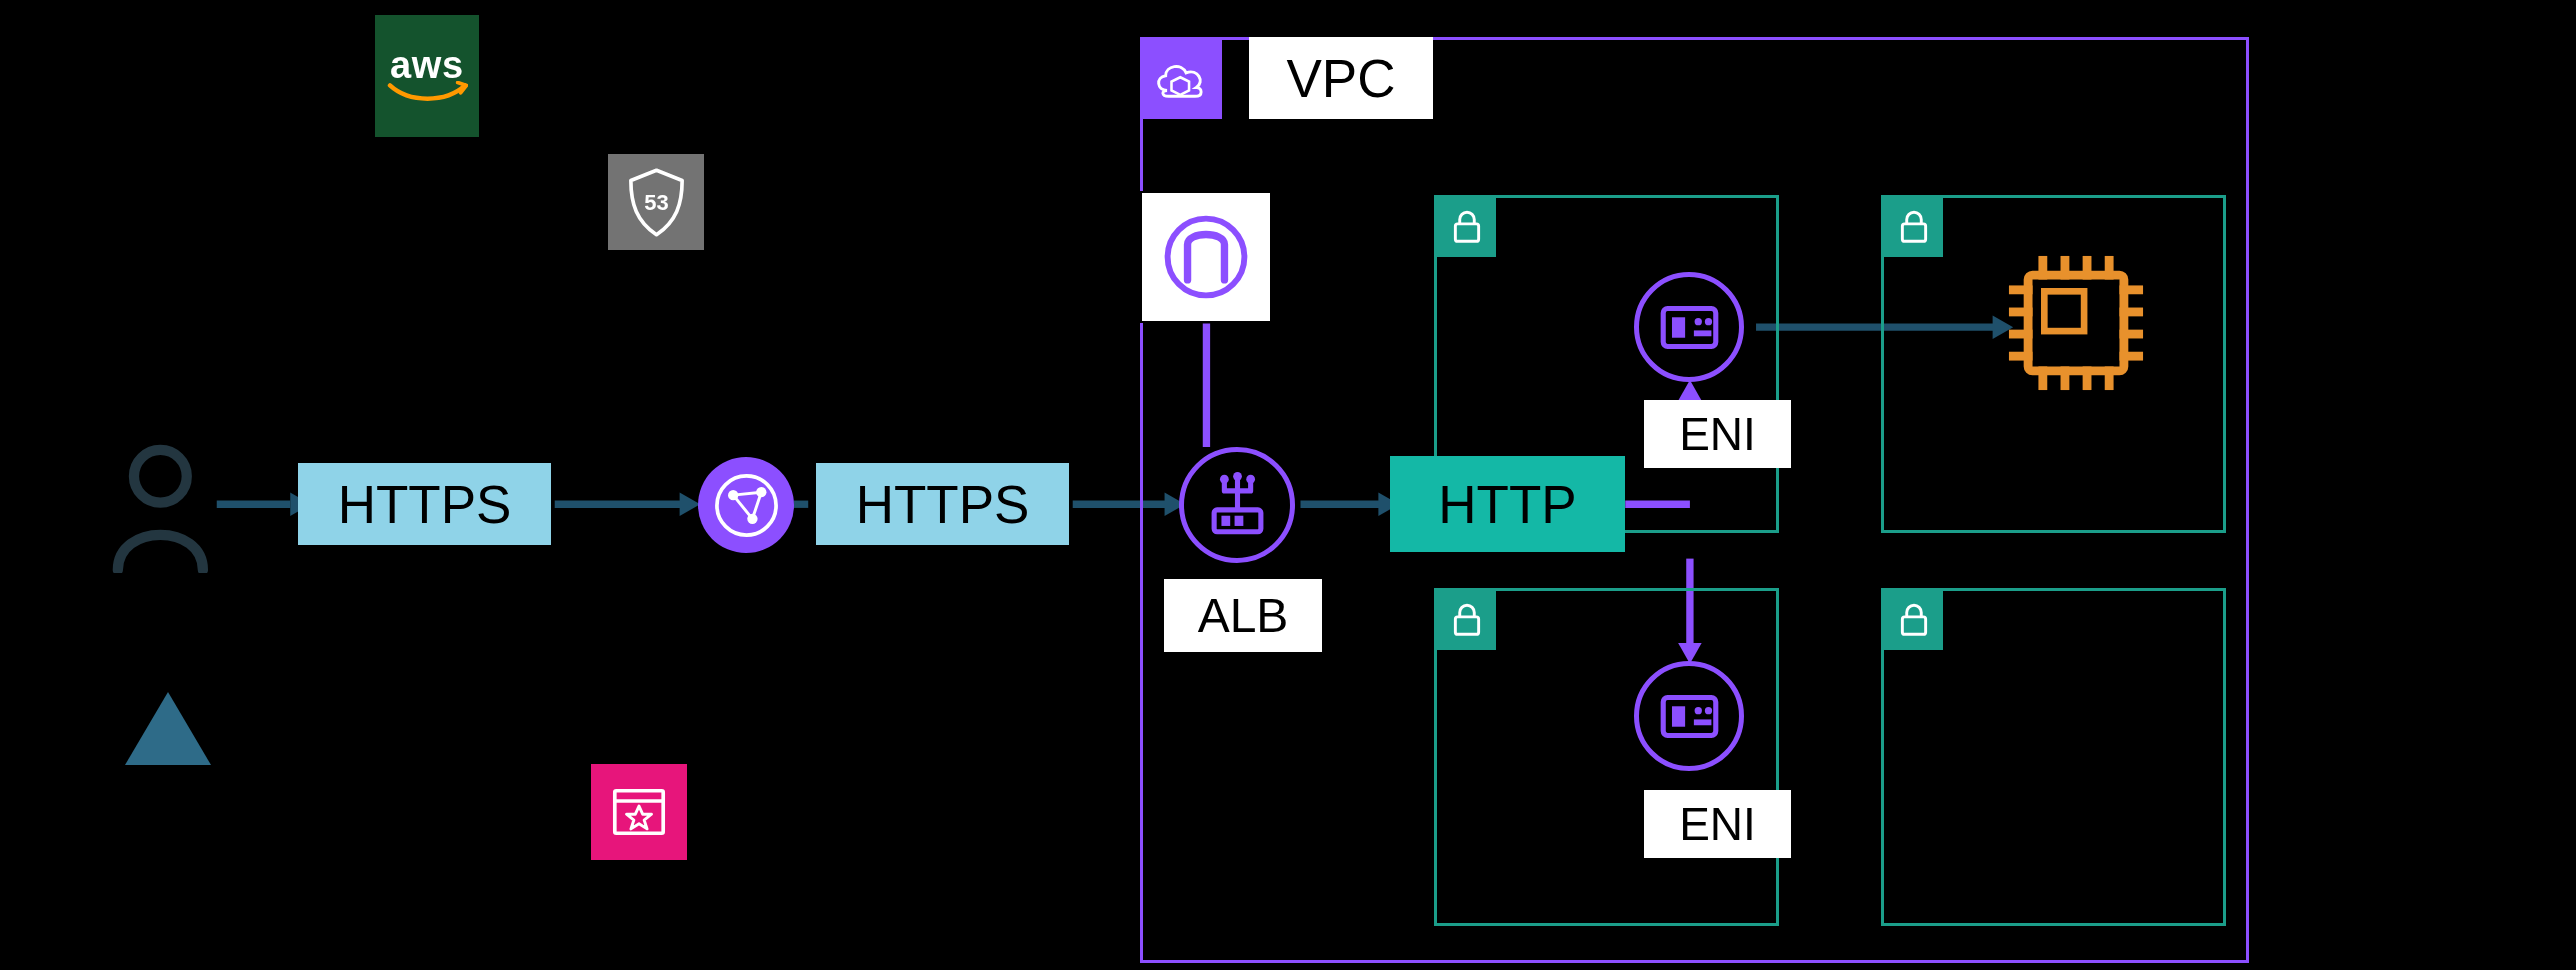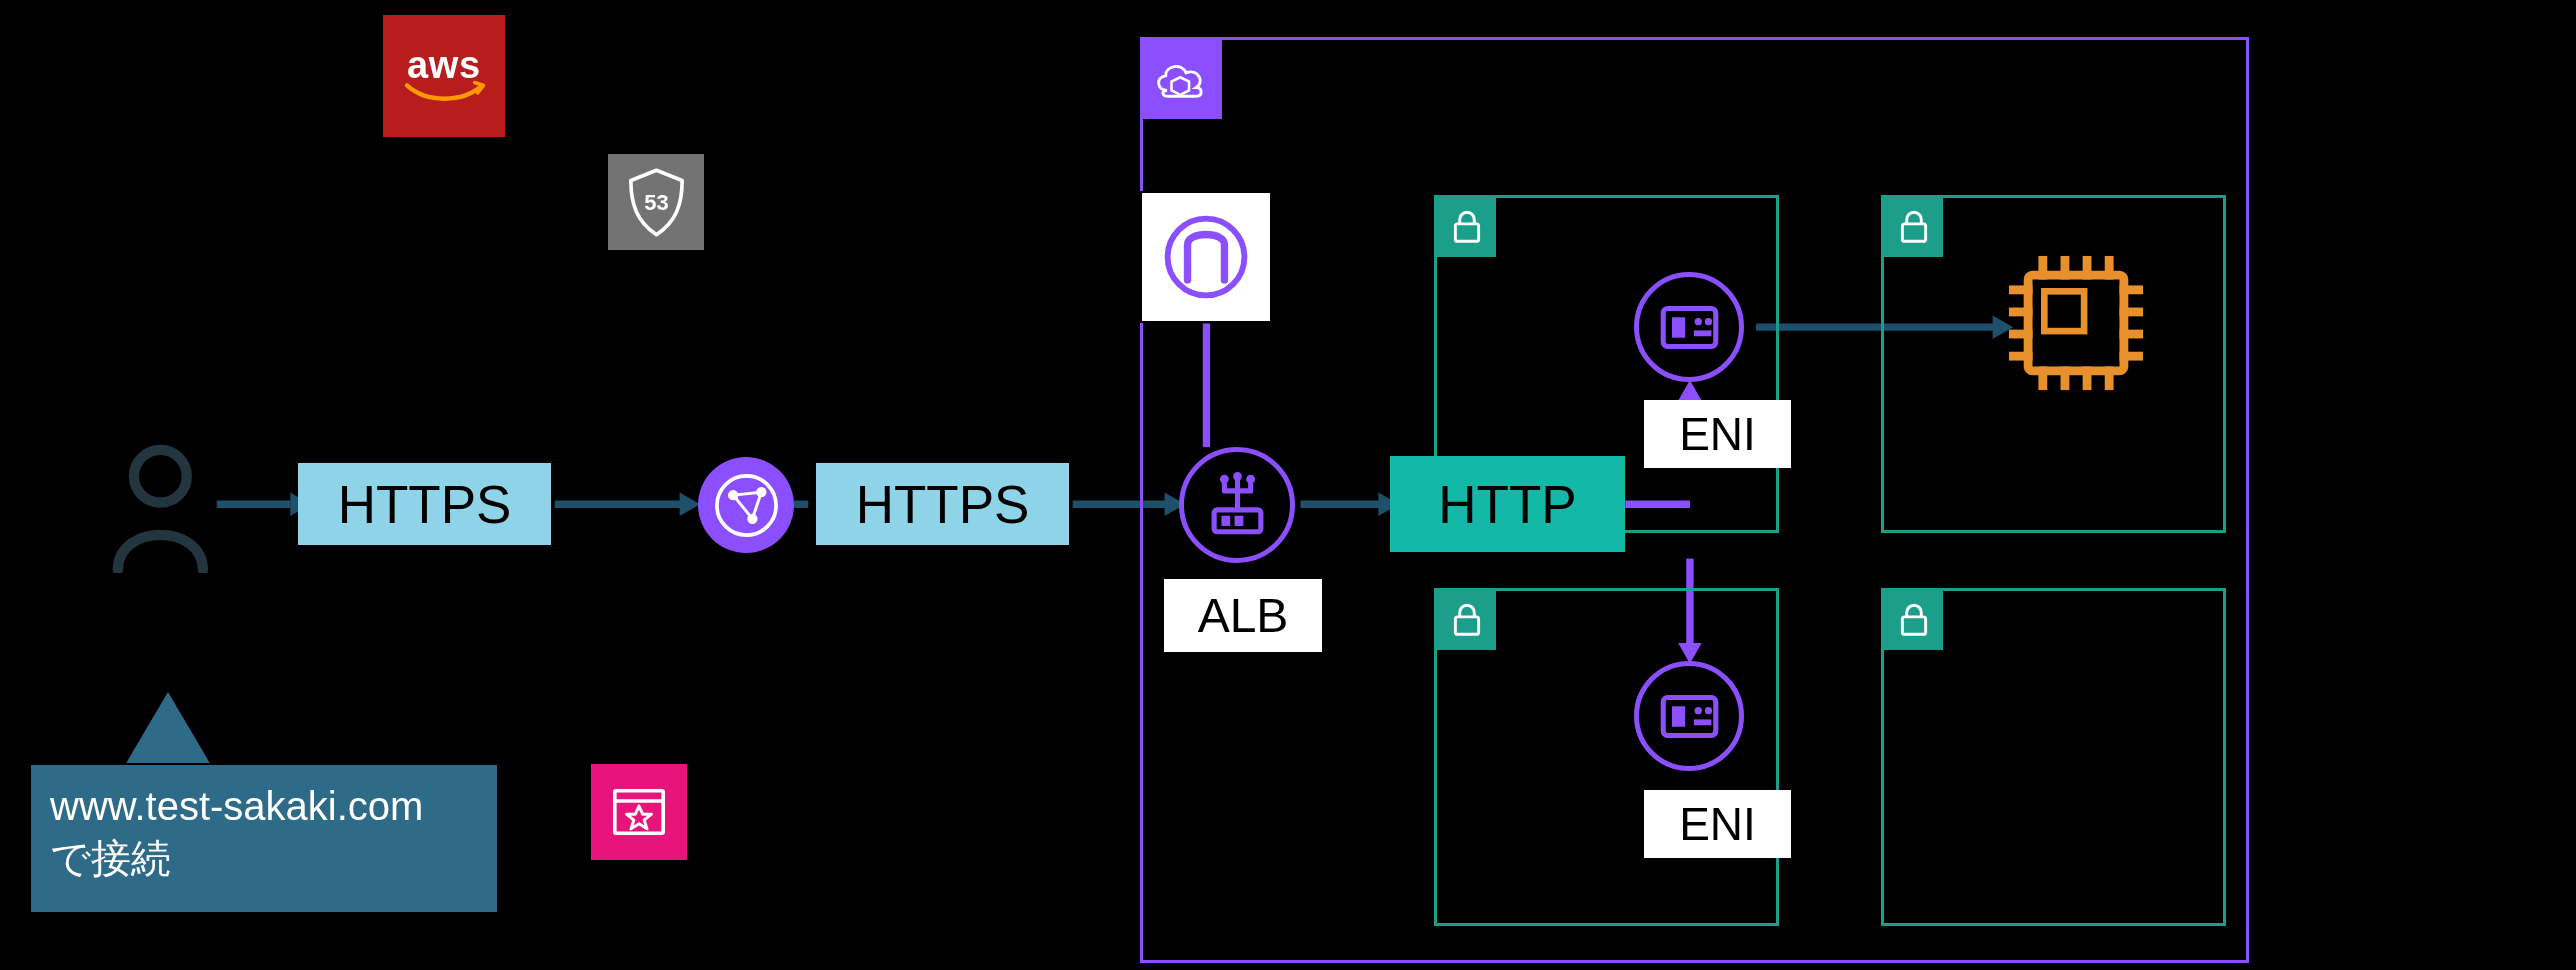--- a/index.html
+++ b/index.html
@@ -13,23 +13,23 @@
   }
   .stage {
     position: relative;
     width: 2576px;
     height: 971px;
   }
   .abs { position: absolute; box-sizing: border-box; }
 
   
   .aws-tile {
-    left: 375px; top: 14.7px; width: 122px; height: 122px;
-    background: #b91c1c;
-    display: flex; flex-direction: column; align-items: center; justify-content: center; margin-left: 8px;
+    left: 375px; top: 14.7px; width: 104px; height: 122px;
+    background: #14532d;
+    display: flex; flex-direction: column; align-items: center; justify-content: center;
   }
   .aws-word {
     color: #fff; font-weight: 700; font-size: 38px; letter-spacing: 0.7px;
     font-family: Arial, sans-serif;
   }
   .aws-smile { margin-top: -5.9px; }
 
   
   .r53-tile {
     left: 608px; top: 154px; width: 96px; height: 96px;
@@ -240,20 +240,21 @@
     </svg>
   </div>
 
   <div class="abs vpc-box"></div>
   <div class="abs vpc-badge">
     <svg width="60" height="46" viewBox="0 0 82 62">
       <path d="M22 48 C8 48 6 30 20 28 C20 14 42 10 48 24 C64 18 74 36 62 44 C70 44 72 56 60 56 L24 56 C14 56 14 48 22 48 Z" fill="none" stroke="#fff" stroke-width="4"></path>
       <path d="M40 30 L52 36 L52 48 L40 54 L28 48 L28 36 Z" fill="none" stroke="#fff" stroke-width="3.5"></path>
     </svg>
   </div>
+  <div class="abs vpc-label-box">VPC</div>
 
   <div class="abs igw-box">
     <svg width="96" height="96" viewBox="0 0 130 130">
       <circle cx="65" cy="65" r="52" fill="none" stroke="#8c4fff" stroke-width="8"></circle>
       <path d="M40 96 L40 48 C40 30 90 30 90 48 L90 96" fill="none" stroke="#8c4fff" stroke-width="10" stroke-linecap="round"></path>
     </svg>
   </div>
 
   <div class="abs subnet sn-tl">
     <div class="lockcorner">
@@ -366,24 +367,20 @@
           <line x1="160" y1="80" x2="180" y2="80"></line>
           <line x1="160" y1="110" x2="180" y2="110"></line>
           <line x1="160" y1="140" x2="180" y2="140"></line>
       </g>
       <rect x="52" y="52" width="54" height="54" fill="none" stroke="#e8912c" stroke-width="9"></rect>
     </svg>
   </div>
 
   <div class="abs callout-tail-border"></div>
   <div class="abs callout-tail"></div>
-  <div class="abs callout">
-    <div>www.test-sakaki.com</div>
-    <div>で接続</div>
-  </div>
 
   <div class="abs acm-tile">
     <svg width="66" height="66" viewBox="0 0 90 90">
       <rect x="12" y="16" width="66" height="58" rx="2" fill="none" stroke="#fff" stroke-width="5"></rect>
       <line x1="12" y1="30" x2="78" y2="30" stroke="#fff" stroke-width="5"></line>
       <path d="M45 37 L50 48 L62 48 L52 56 L56 68 L45 61 L34 68 L38 56 L28 48 L40 48 Z" fill="none" stroke="#fff" stroke-width="4" stroke-linejoin="round"></path>
     </svg>
   </div>
 
 </div>

